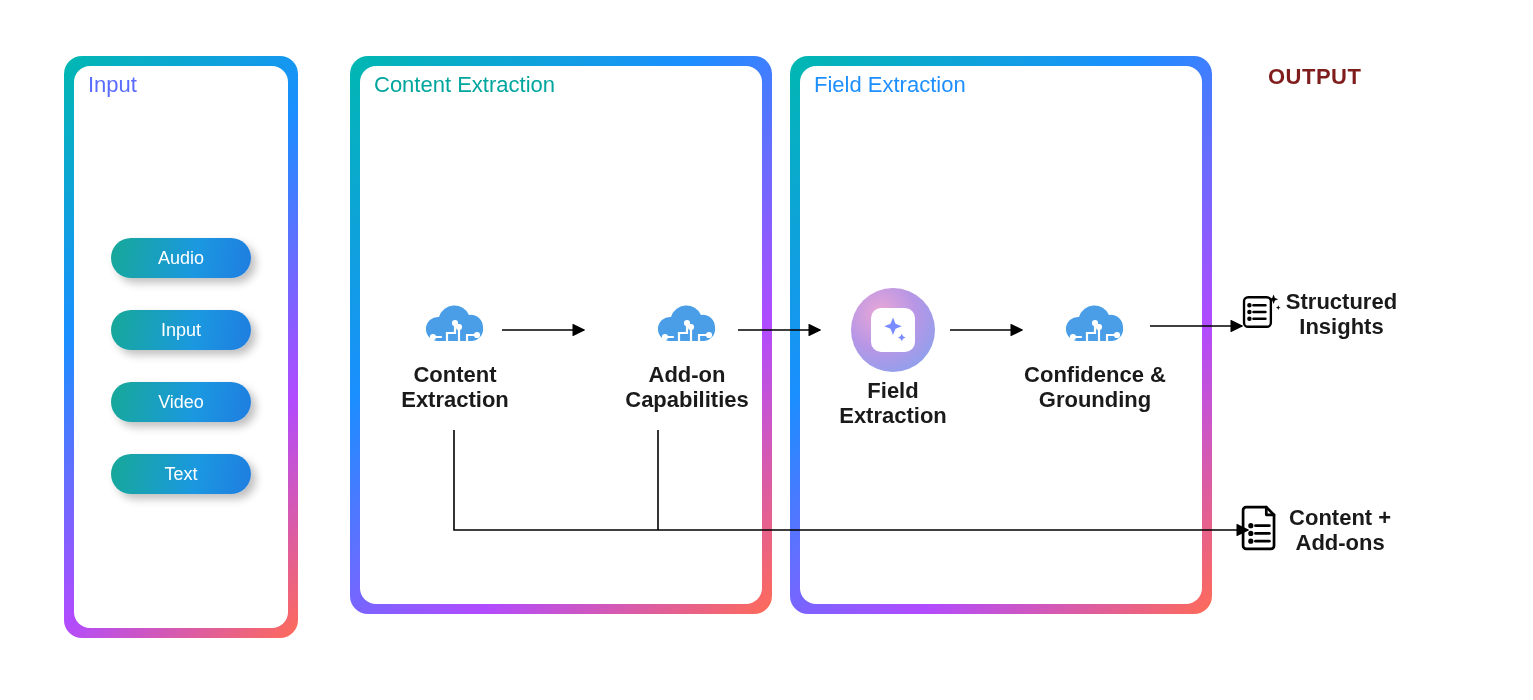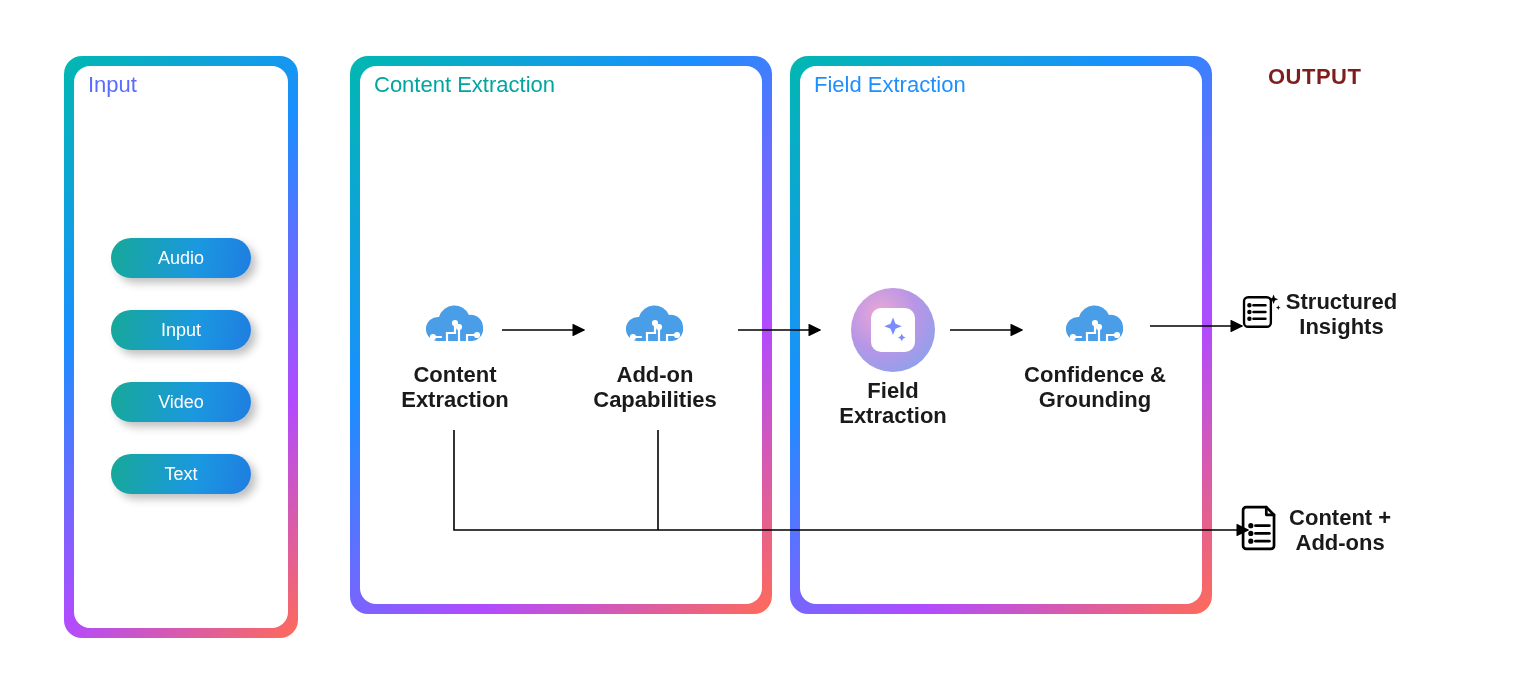--- a/index.html
+++ b/index.html
@@ -116,21 +116,21 @@
   </defs>
 </svg>
 
 <div class="node" style="left:380px;top:300px">
   <div class="cloud"><svg viewBox="0 0 76 50">
           <use href="#cloudCircuit"></use>
         </svg></div>
   <div class="node-label">Content Extraction</div>
 </div>
 
-<div class="node" style="left:580px;top:300px">
+<div class="node" style="left:612px;top:300px">
   <div class="cloud"><svg viewBox="0 0 76 50">
           <use href="#cloudCircuit"></use>
         </svg></div>
   <div class="node-label">Add-on Capabilities</div>
 </div>
 
 <div class="node" style="left:818px;top:288px">
   <div class="starbadge">
     <div class="sq">
       <svg viewBox="0 0 24 24">

